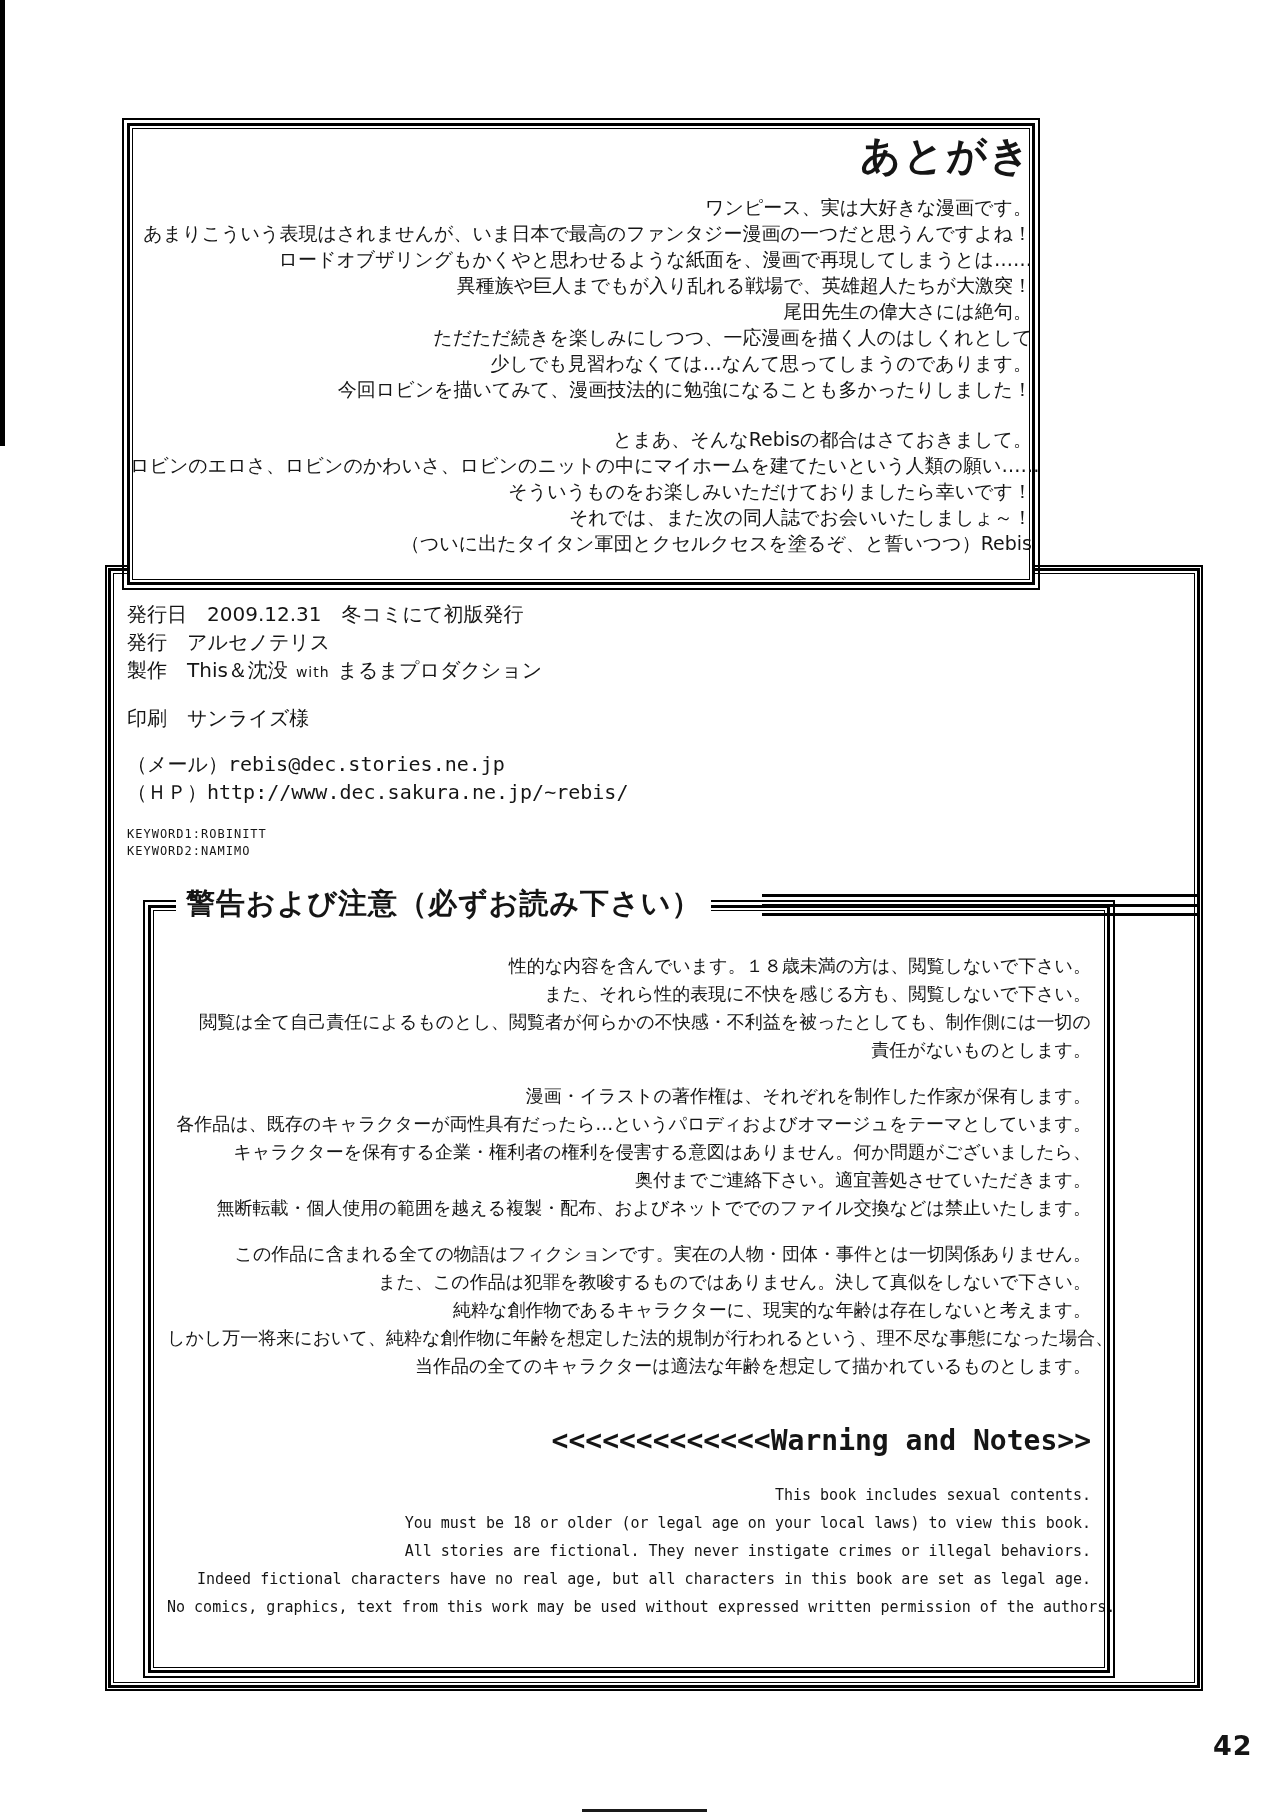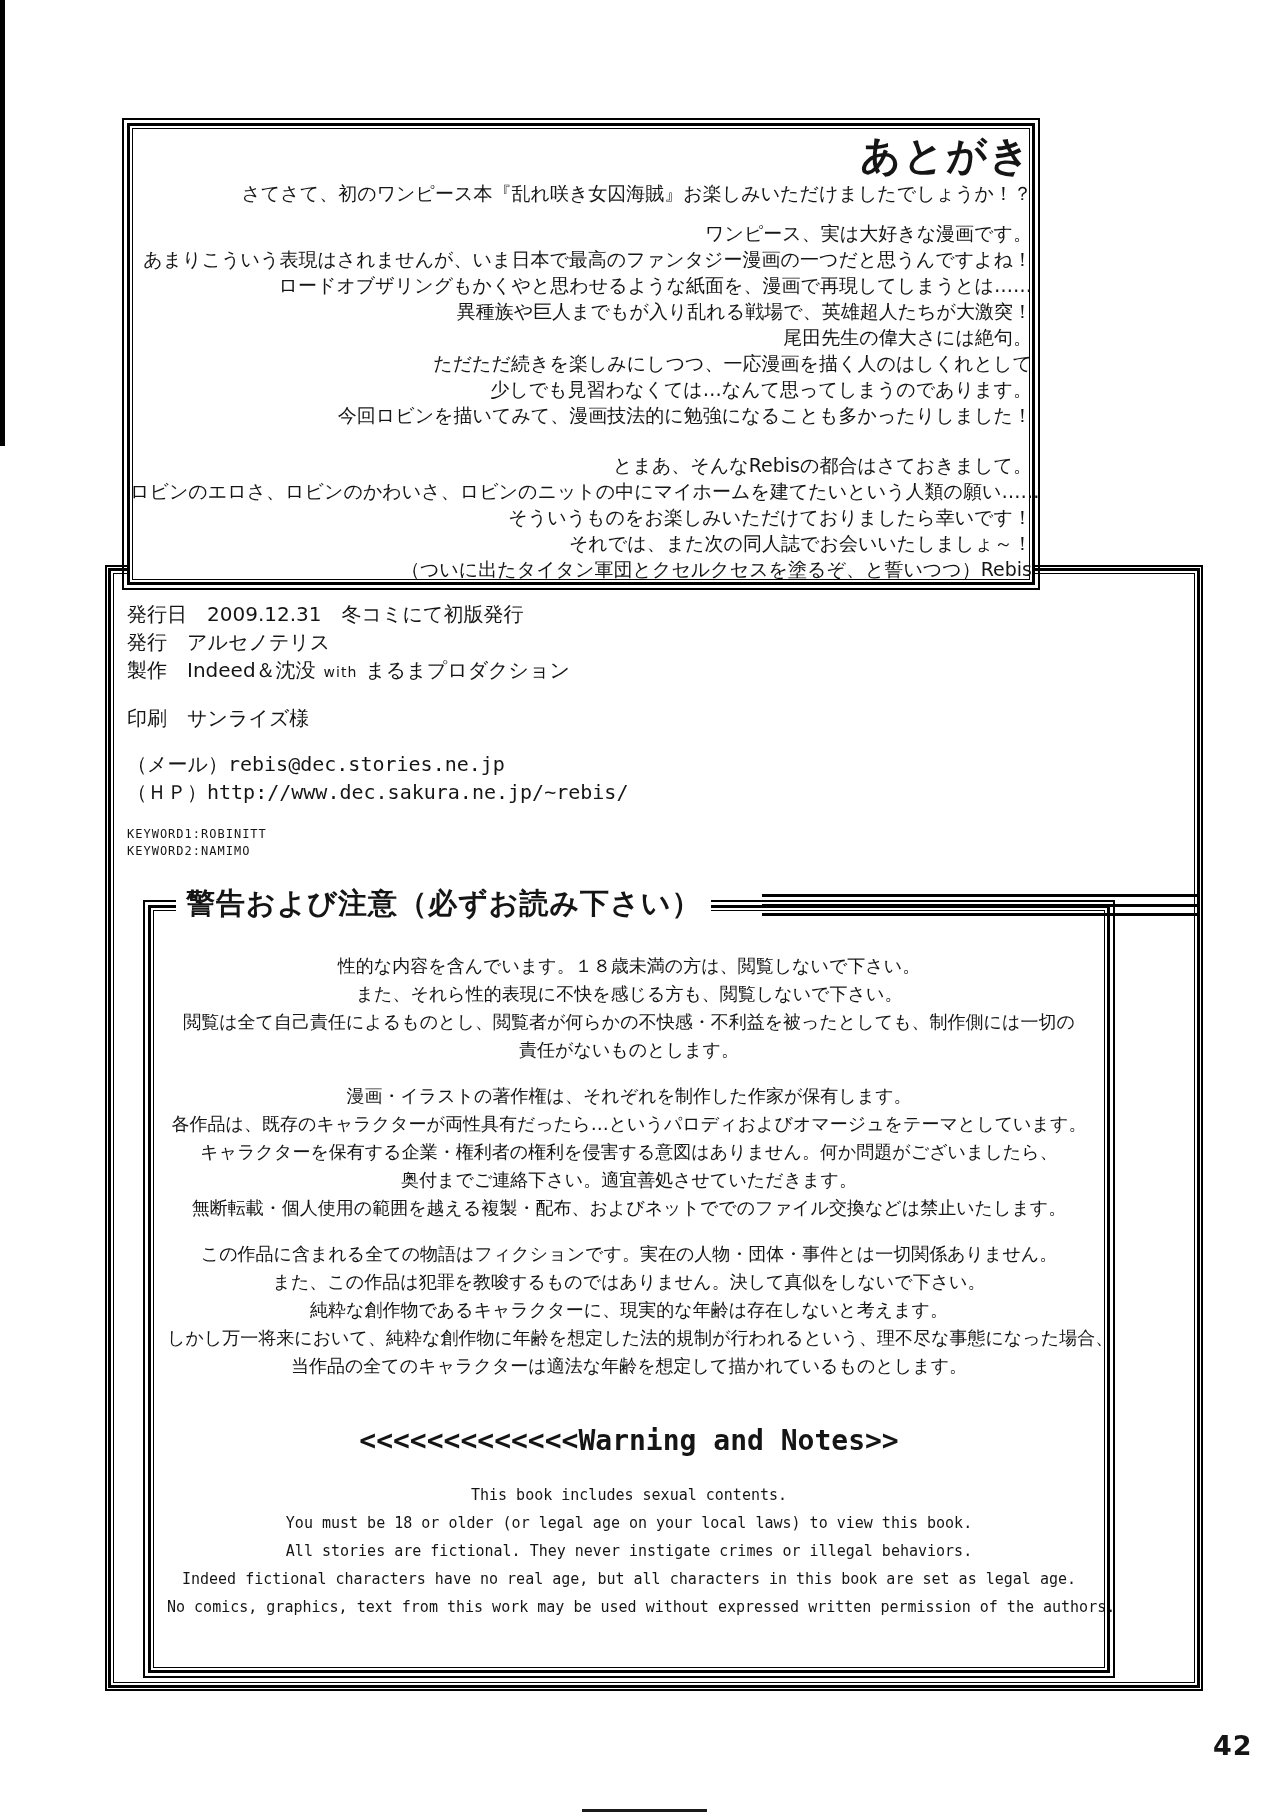--- a/index.html
+++ b/index.html
@@ -46,21 +46,21 @@
   }
   .c-line{font-size:20px;line-height:28px;}
   .c-mono{font-family:"DejaVu Sans Mono","DejaVu Sans",monospace;}
   .c-small-with{font-size:14px;letter-spacing:1px;padding:0 8px;}
   .c-gap{height:18px;}
   .c-gap-sm{height:20px;}
   .kw{font-family:"DejaVu Sans Mono",monospace;font-size:12px;line-height:17px;letter-spacing:1px;}
   
   .warn-box{
     left:148px;top:905px;width:962px;height:768px;z-index:2;
-    text-align:center;
+    text-align:right;
   }
   .warn-box .inner{padding:44px 16px 0 16px;}
   .w-par{margin:0 0 18px 0;}
   .w-line{font-size:18px;line-height:28px;white-space:nowrap;}
   .w-en-title{
     font-family:"DejaVu Sans Mono",monospace;
     font-size:28px;font-weight:bold;letter-spacing:0px;
     margin:44px 0 24px 0;white-space:nowrap;
   }
   .w-en-line{
@@ -96,35 +96,34 @@
 <div class="page">
 
   <div class="artifact-left"></div>
   <div class="artifact-bottom"></div>
 
   <div class="frame outer-frame"></div>
 
   <div class="colophon">
     <div class="c-line">発行日　2009.12.31　冬コミにて初版発行</div>
     <div class="c-line">発行　アルセノテリス</div>
-    <div class="c-line"><span>製作　Indeed＆沈没</span><span class="c-small-with">with</span><span>まるまプロダクション</span></div>
+    <div class="c-line"><span>製作　This＆沈没</span><span class="c-small-with">with</span><span>まるまプロダクション</span></div>
     <div class="c-gap"></div>
     <div class="c-line">印刷　サンライズ様</div>
     <div class="c-gap"></div>
     <div class="c-line c-mono">（メール）rebis@dec.stories.ne.jp</div>
     <div class="c-line c-mono">（ＨＰ）http://www.dec.sakura.ne.jp/~rebis/</div>
     <div class="c-gap-sm"></div>
     <div class="kw">KEYWORD1:ROBINITT</div>
     <div class="kw">KEYWORD2:NAMIMO</div>
   </div>
 
   <div class="frame top-box">
     <div class="inner">
       <h1 class="aw-title">あとがき</h1>
-      <div class="aw-line">さてさて、初のワンピース本『乱れ咲き女囚海賊』お楽しみいただけましたでしょうか！？</div>
       <div class="gap-sm"></div>
       <div class="aw-line">ワンピース、実は大好きな漫画です。</div>
       <div class="aw-line">あまりこういう表現はされませんが、いま日本で最高のファンタジー漫画の一つだと思うんですよね！</div>
       <div class="aw-line">ロードオブザリングもかくやと思わせるような紙面を、漫画で再現してしまうとは……</div>
       <div class="aw-line">異種族や巨人までもが入り乱れる戦場で、英雄超人たちが大激突！</div>
       <div class="aw-line">尾田先生の偉大さには絶句。</div>
       <div class="aw-line">ただただ続きを楽しみにしつつ、一応漫画を描く人のはしくれとして</div>
       <div class="aw-line">少しでも見習わなくては…なんて思ってしまうのであります。</div>
       <div class="aw-line">今回ロビンを描いてみて、漫画技法的に勉強になることも多かったりしました！</div>
       <div class="gap-md"></div>

